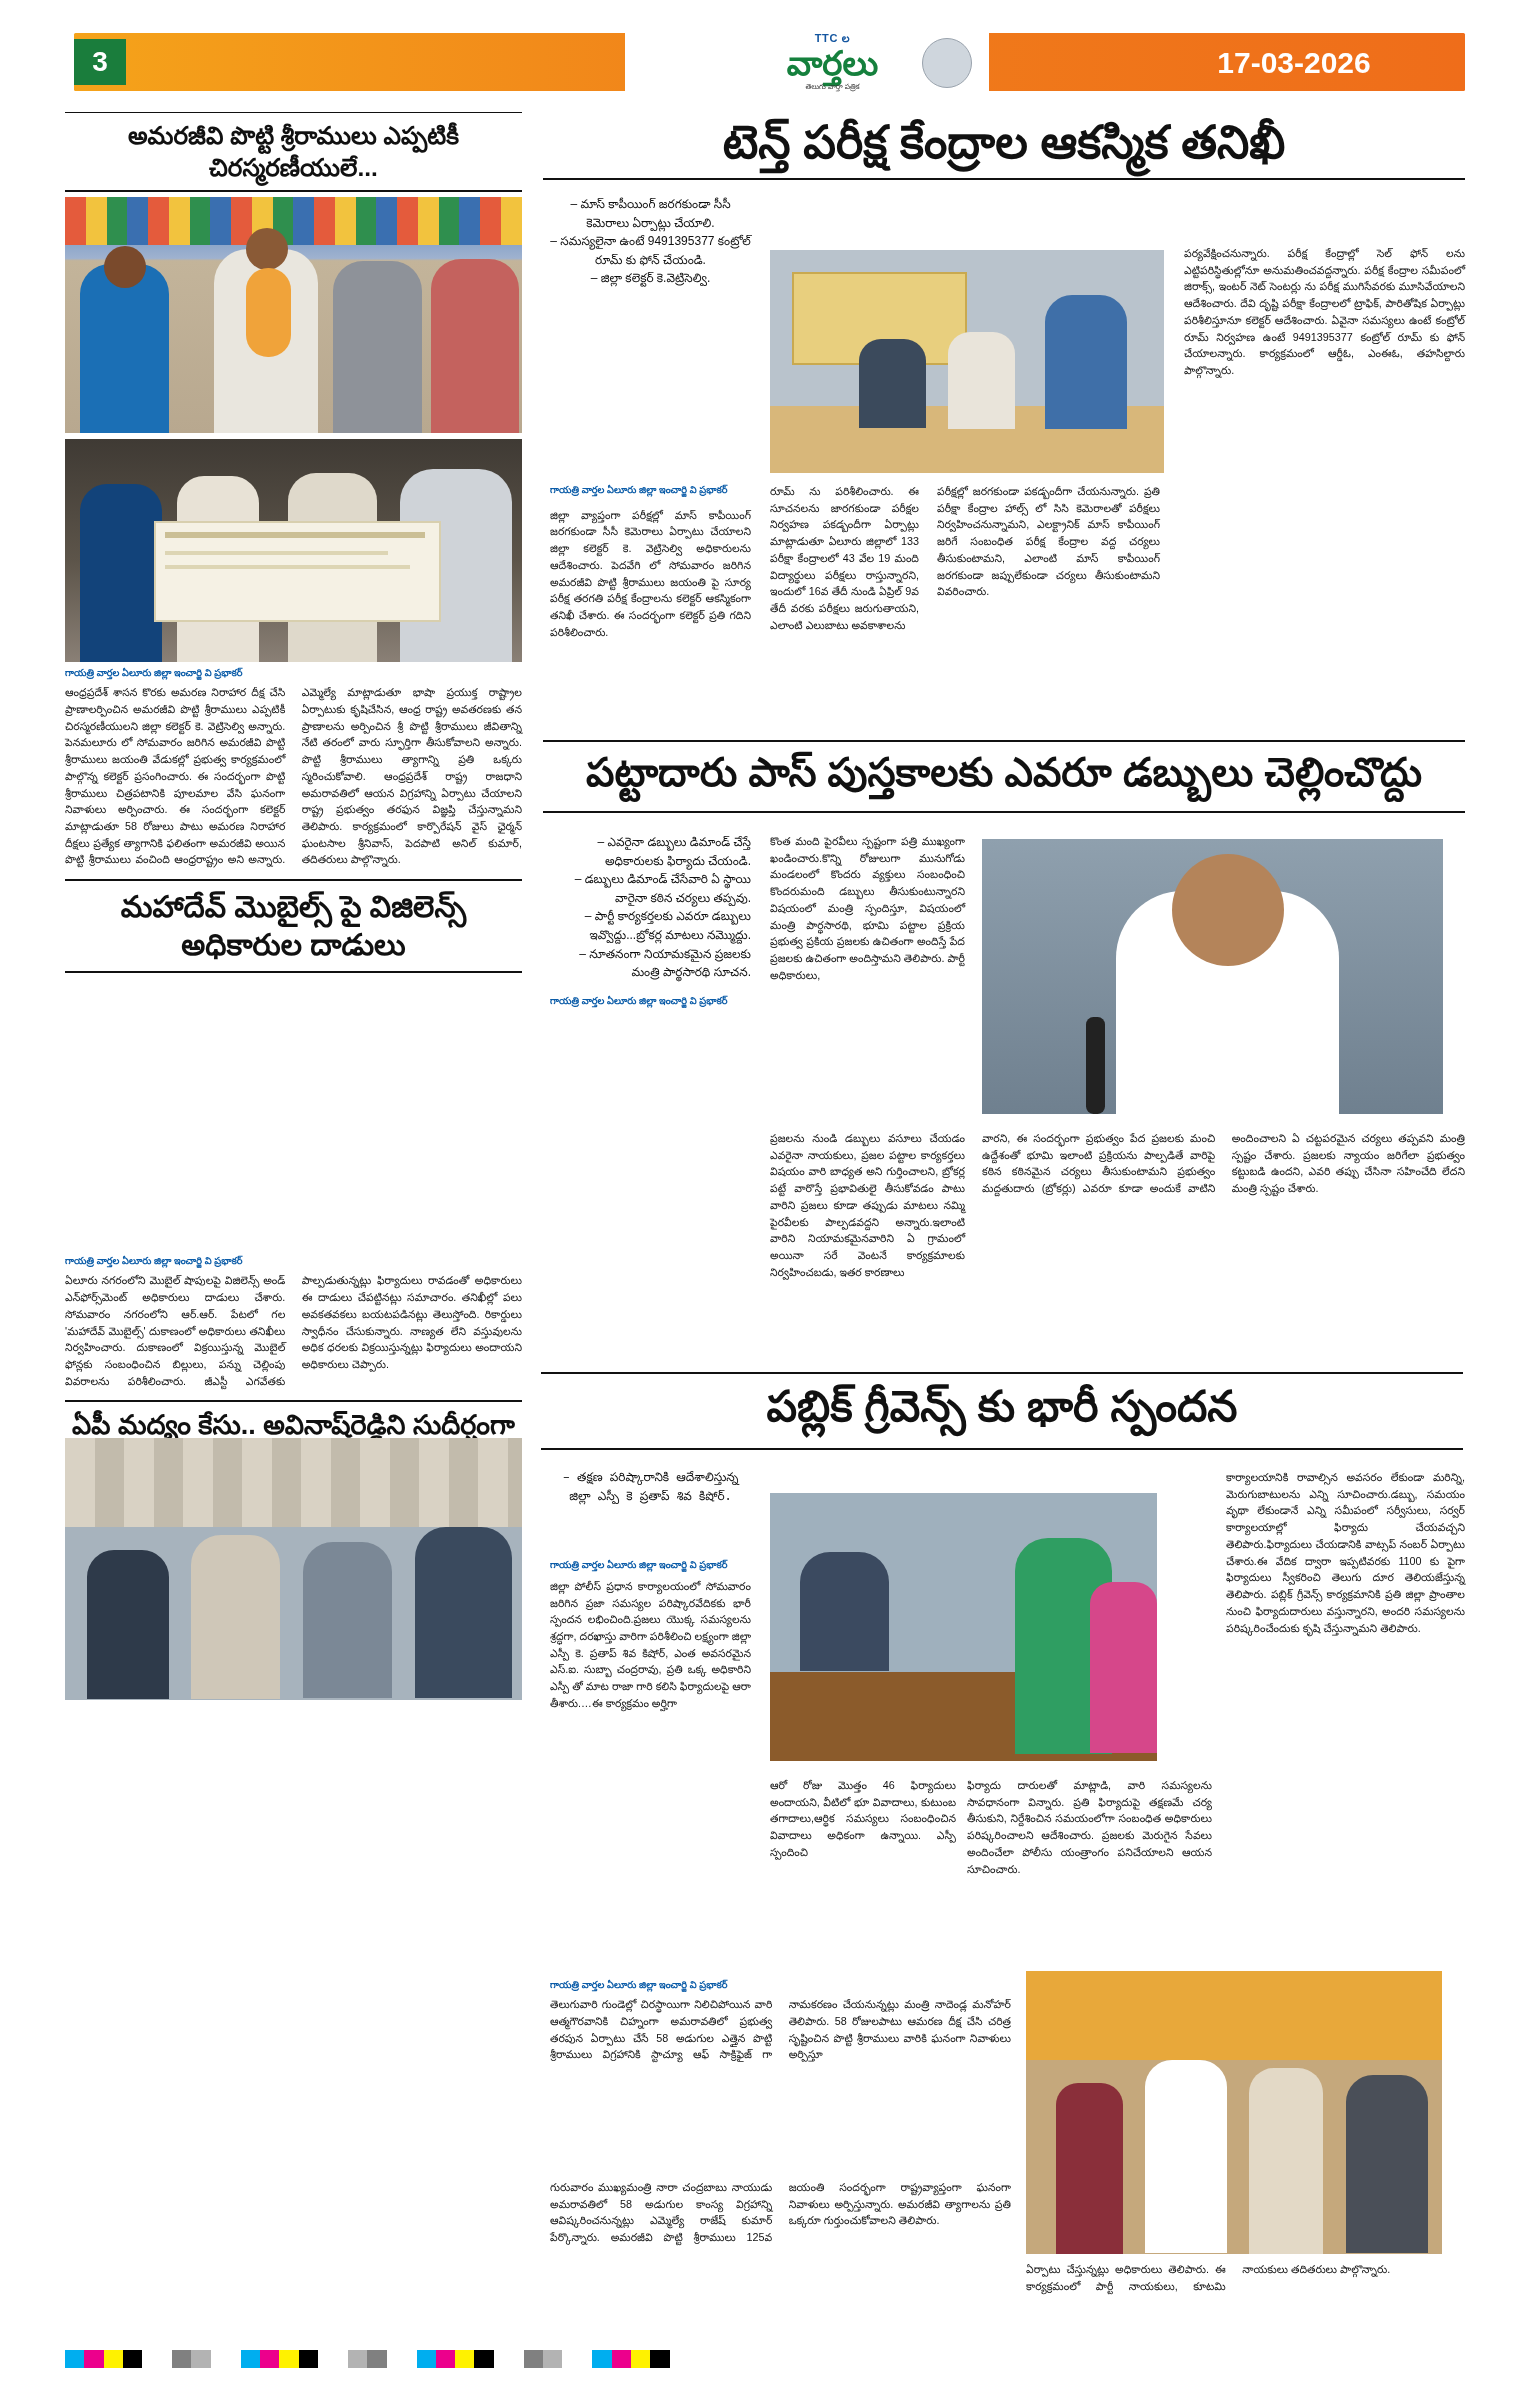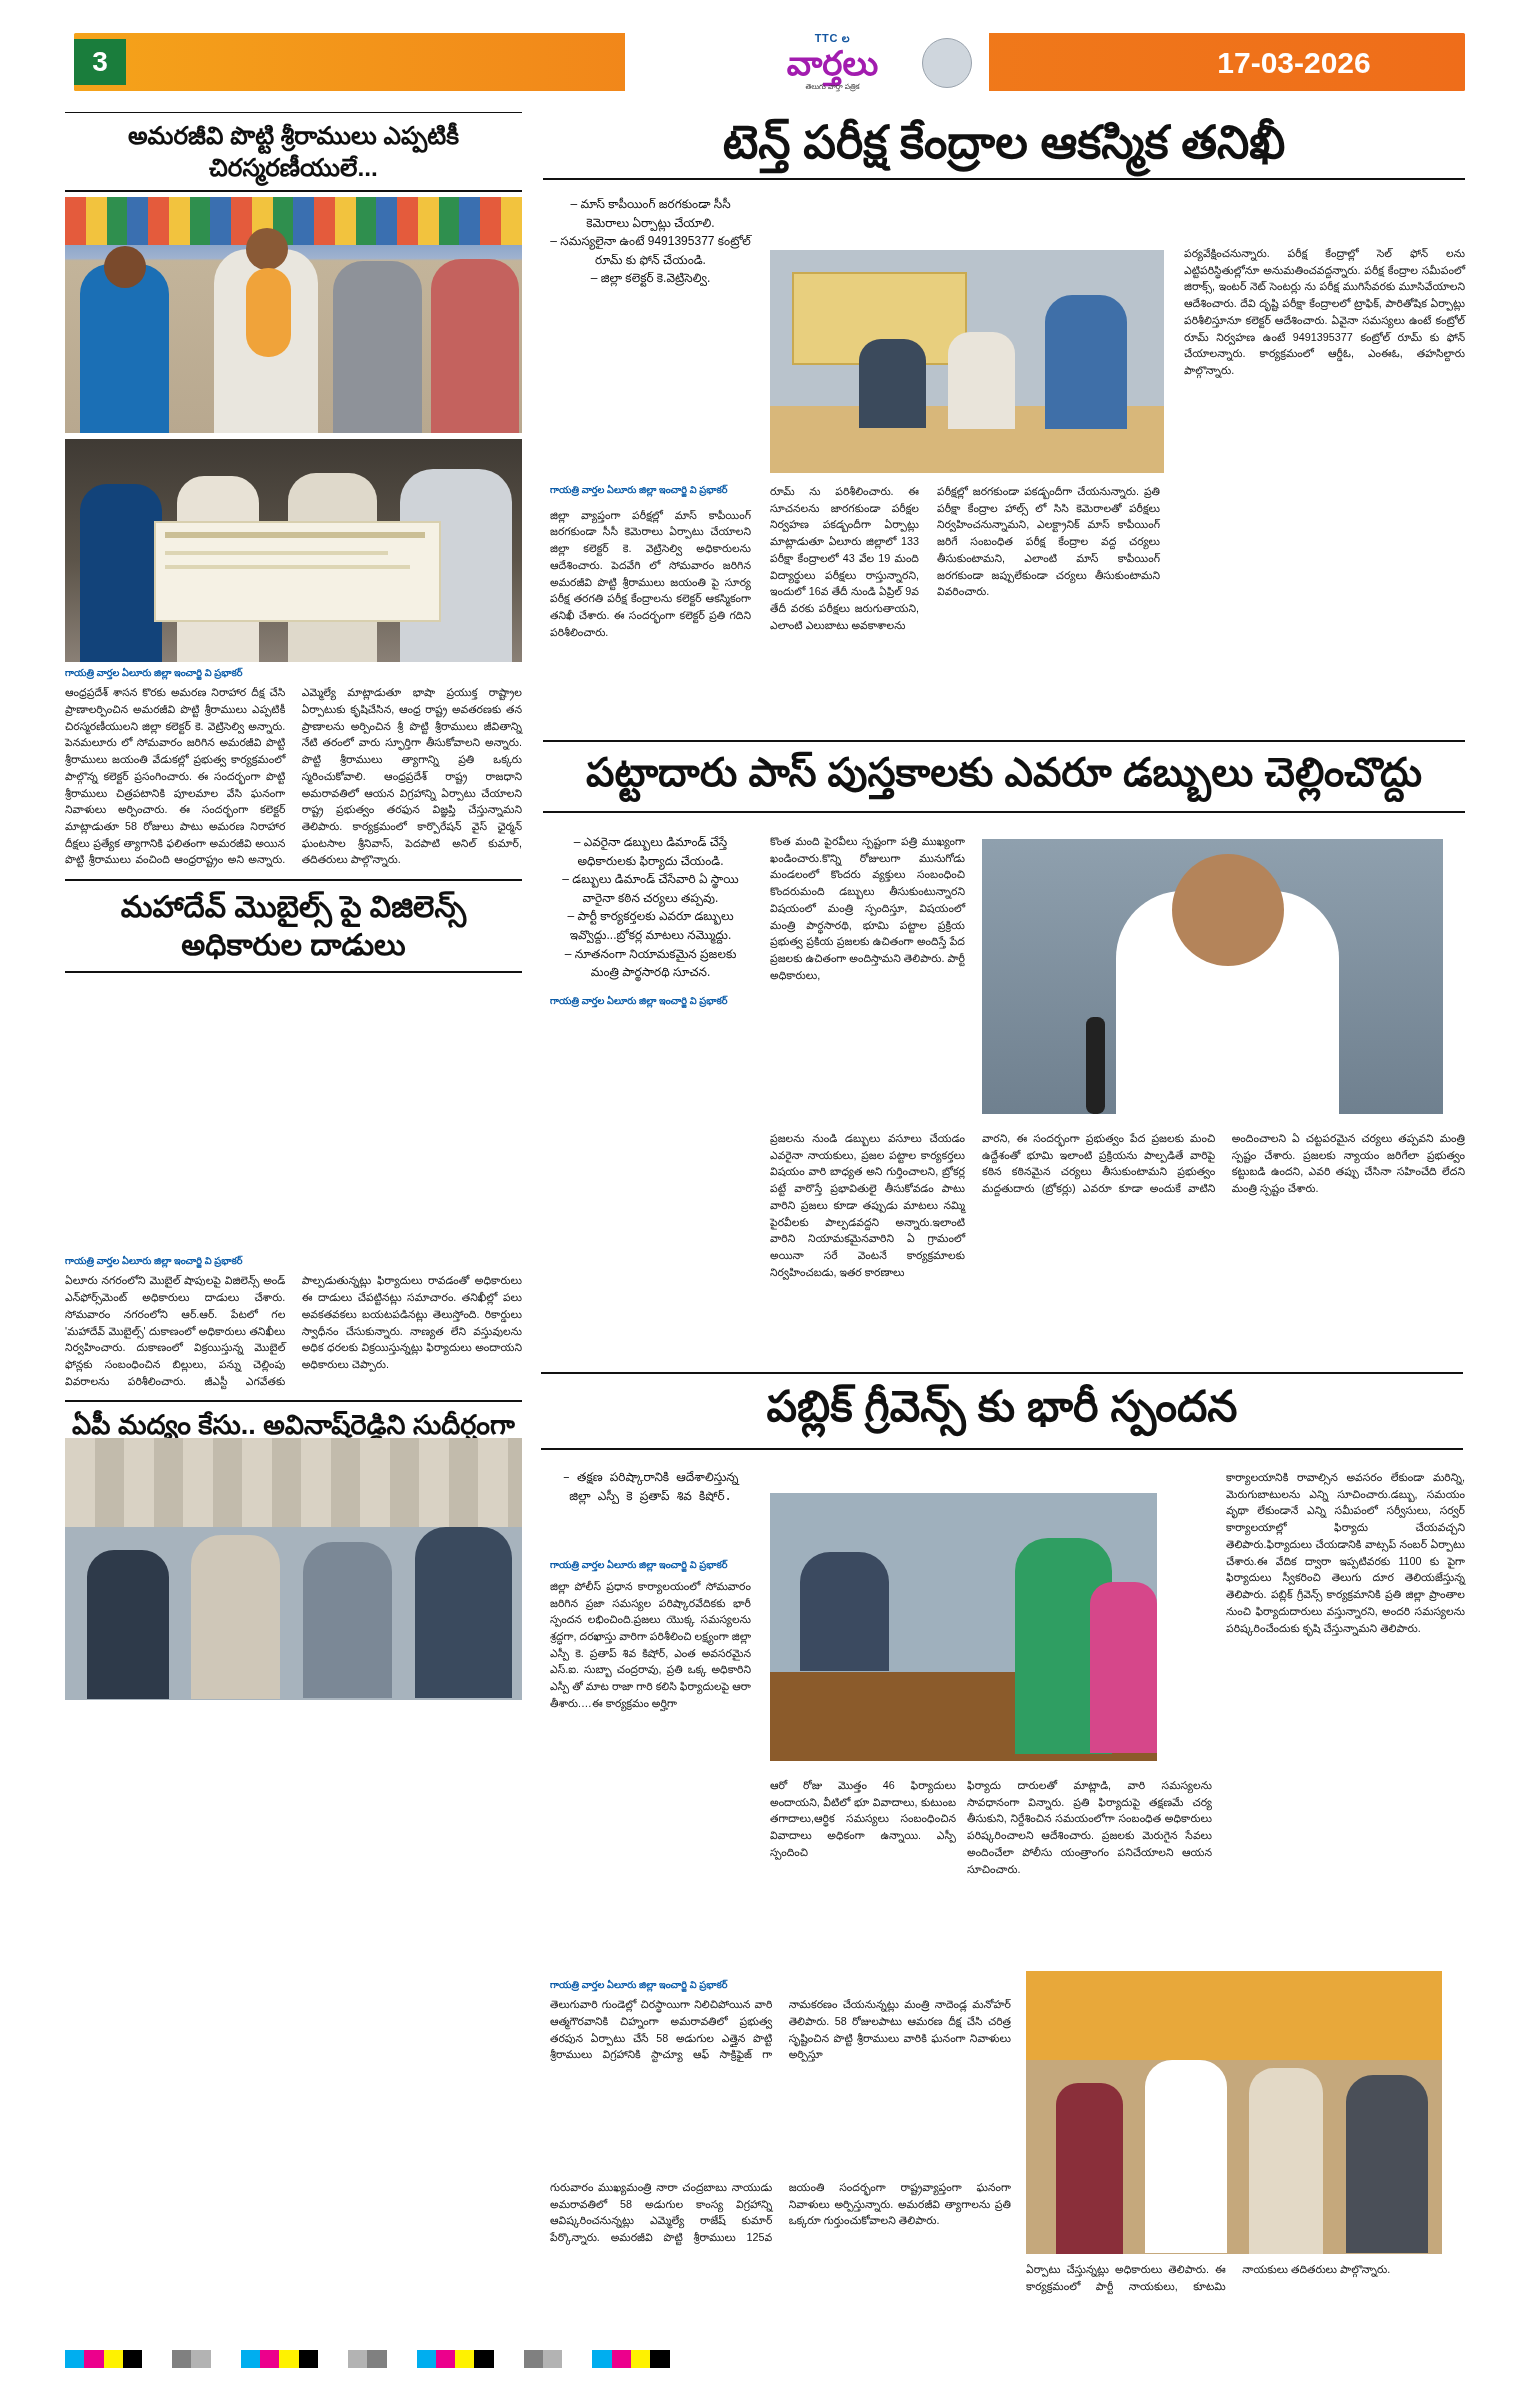--- a/index.html
+++ b/index.html
@@ -6,21 +6,21 @@
   body{width:1537px;height:2401px;font-family:"Liberation Sans",sans-serif;color:#111;position:relative;overflow:hidden;}
   .page{position:relative;width:1537px;height:2401px;background:#fff;}
 
   
   .masthead{position:absolute;left:0;top:33px;width:1529px;height:64px;}
   .mh-bar{position:absolute;left:74px;top:0;width:1391px;height:58px;background:linear-gradient(90deg,#f5a31a 0%,#f07c1a 55%,#ef6d1a 100%);border-radius:1.5px;}
   .mh-white{position:absolute;left:625px;top:0;width:364px;height:58px;background:#ffffff;}
   .pagenum{position:absolute;left:74px;top:39px;width:52px;height:46px;background:#1a7d3c;color:#fff;font-size:28px;font-weight:bold;display:flex;align-items:center;justify-content:center;}
   .logo-wrap{position:absolute;left:721px;top:-1.5px;width:223px;height:62px;display:flex;align-items:center;justify-content:center;flex-direction:column;}
   .logo-top{font-size:11px;color:#1456a0;font-weight:bold;letter-spacing:0.7px;}
-  .logo-main{font-size:34px;color:#a21caf;font-weight:bold;line-height:1;font-family:"Liberation Serif",serif;}
+  .logo-main{font-size:34px;color:#15803d;font-weight:bold;line-height:1;font-family:"Liberation Serif",serif;}
   .logo-sub{font-size:7.4px;color:#333;margin-top:1.5px;}
   .mh-date{position:absolute;left:1138px;top:13.4px;width:312px;text-align:center;font-size:30px;font-weight:bold;color:#ffffff;}
   .mh-seal{position:absolute;left:922px;top:4.5px;width:48px;height:48px;border-radius:50%;background:#cfd6dd;border:1.5px solid #9aa3ad;}
 
   
   .tel{font-family:"Liberation Sans",sans-serif;}
   .body-col{font-size:10.8px;line-height:1.55;text-align:justify;color:#111;}
   .credit{font-size:9.7px;color:#0b5ca8;font-weight:bold;line-height:1.4;}
   .rule{background:#111;height:2.2px;}
   .thinrule{background:#111;height:0.7px;}
@@ -208,21 +208,21 @@
     <div class="body-col tel">పర్యవేక్షించనున్నారు. పరీక్ష కేంద్రాల్లో సెల్ ఫోన్ లను ఎట్టిపరిస్థితుల్లోనూ అనుమతించవద్దన్నారు. పరీక్ష కేంద్రాల సమీపంలో జిరాక్స్, ఇంటర్ నెట్ సెంటర్లు ను పరీక్ష ముగిసేవరకు మూసివేయాలని ఆదేశించారు. దేవి దృష్టి పరీక్షా కేంద్రాలలో ట్రాఫిక్, పారితోషిక ఏర్పాట్లు పరిశీలిస్తూనూ కలెక్టర్ ఆదేశించారు. ఏవైనా సమస్యలు ఉంటే కంట్రోల్ రూమ్ నిర్వహణ ఉంటే 9491395377 కంట్రోల్ రూమ్ కు ఫోన్ చేయాలన్నారు. కార్యక్రమంలో ఆర్డీఓ, ఎంఈఓ, తహసిల్దారు పాల్గొన్నారు.</div>
   </div>
 
   <div style="position:absolute;left:543px;top:740px;width:922px;">
     <div class="rule"></div>
     <div class="sec-head-lg tel" style="padding:7.4px 0 6px;">పట్టాదారు పాస్ పుస్తకాలకు ఎవరూ డబ్బులు చెల్లించొద్దు</div>
     <div class="rule"></div>
   </div>
 
   <div style="position:absolute;left:550px;top:833px;width:201px;">
-    <div class="bullets tel" style="white-space:pre-line;text-align:center;">– ఎవరైనా డబ్బులు డిమాండ్ చేస్తే అధికారులకు ఫిర్యాదు చేయండి.
+    <div class="bullets tel" style="white-space:pre-line;text-align:right;">– ఎవరైనా డబ్బులు డిమాండ్ చేస్తే అధికారులకు ఫిర్యాదు చేయండి.
 – డబ్బులు డిమాండ్ చేసేవారి ఏ స్థాయి వారైనా కఠిన చర్యలు తప్పవు.
 – పార్టీ కార్యకర్తలకు ఎవరూ డబ్బులు ఇవ్వొద్దు...బ్రోకర్ల మాటలు నమ్మొద్దు.
 – నూతనంగా నియామకమైన ప్రజలకు మంత్రి పార్థసారథి సూచన.</div>
     <div class="credit tel" style="margin-top:12px;">గాయత్రి వార్తల ఏలూరు జిల్లా ఇంచార్జి వి ప్రభాకర్</div>
   </div>
 
   <div class="photo ph4">
     <div class="wall"></div>
     <div class="man"></div>
     <div class="head"></div>

